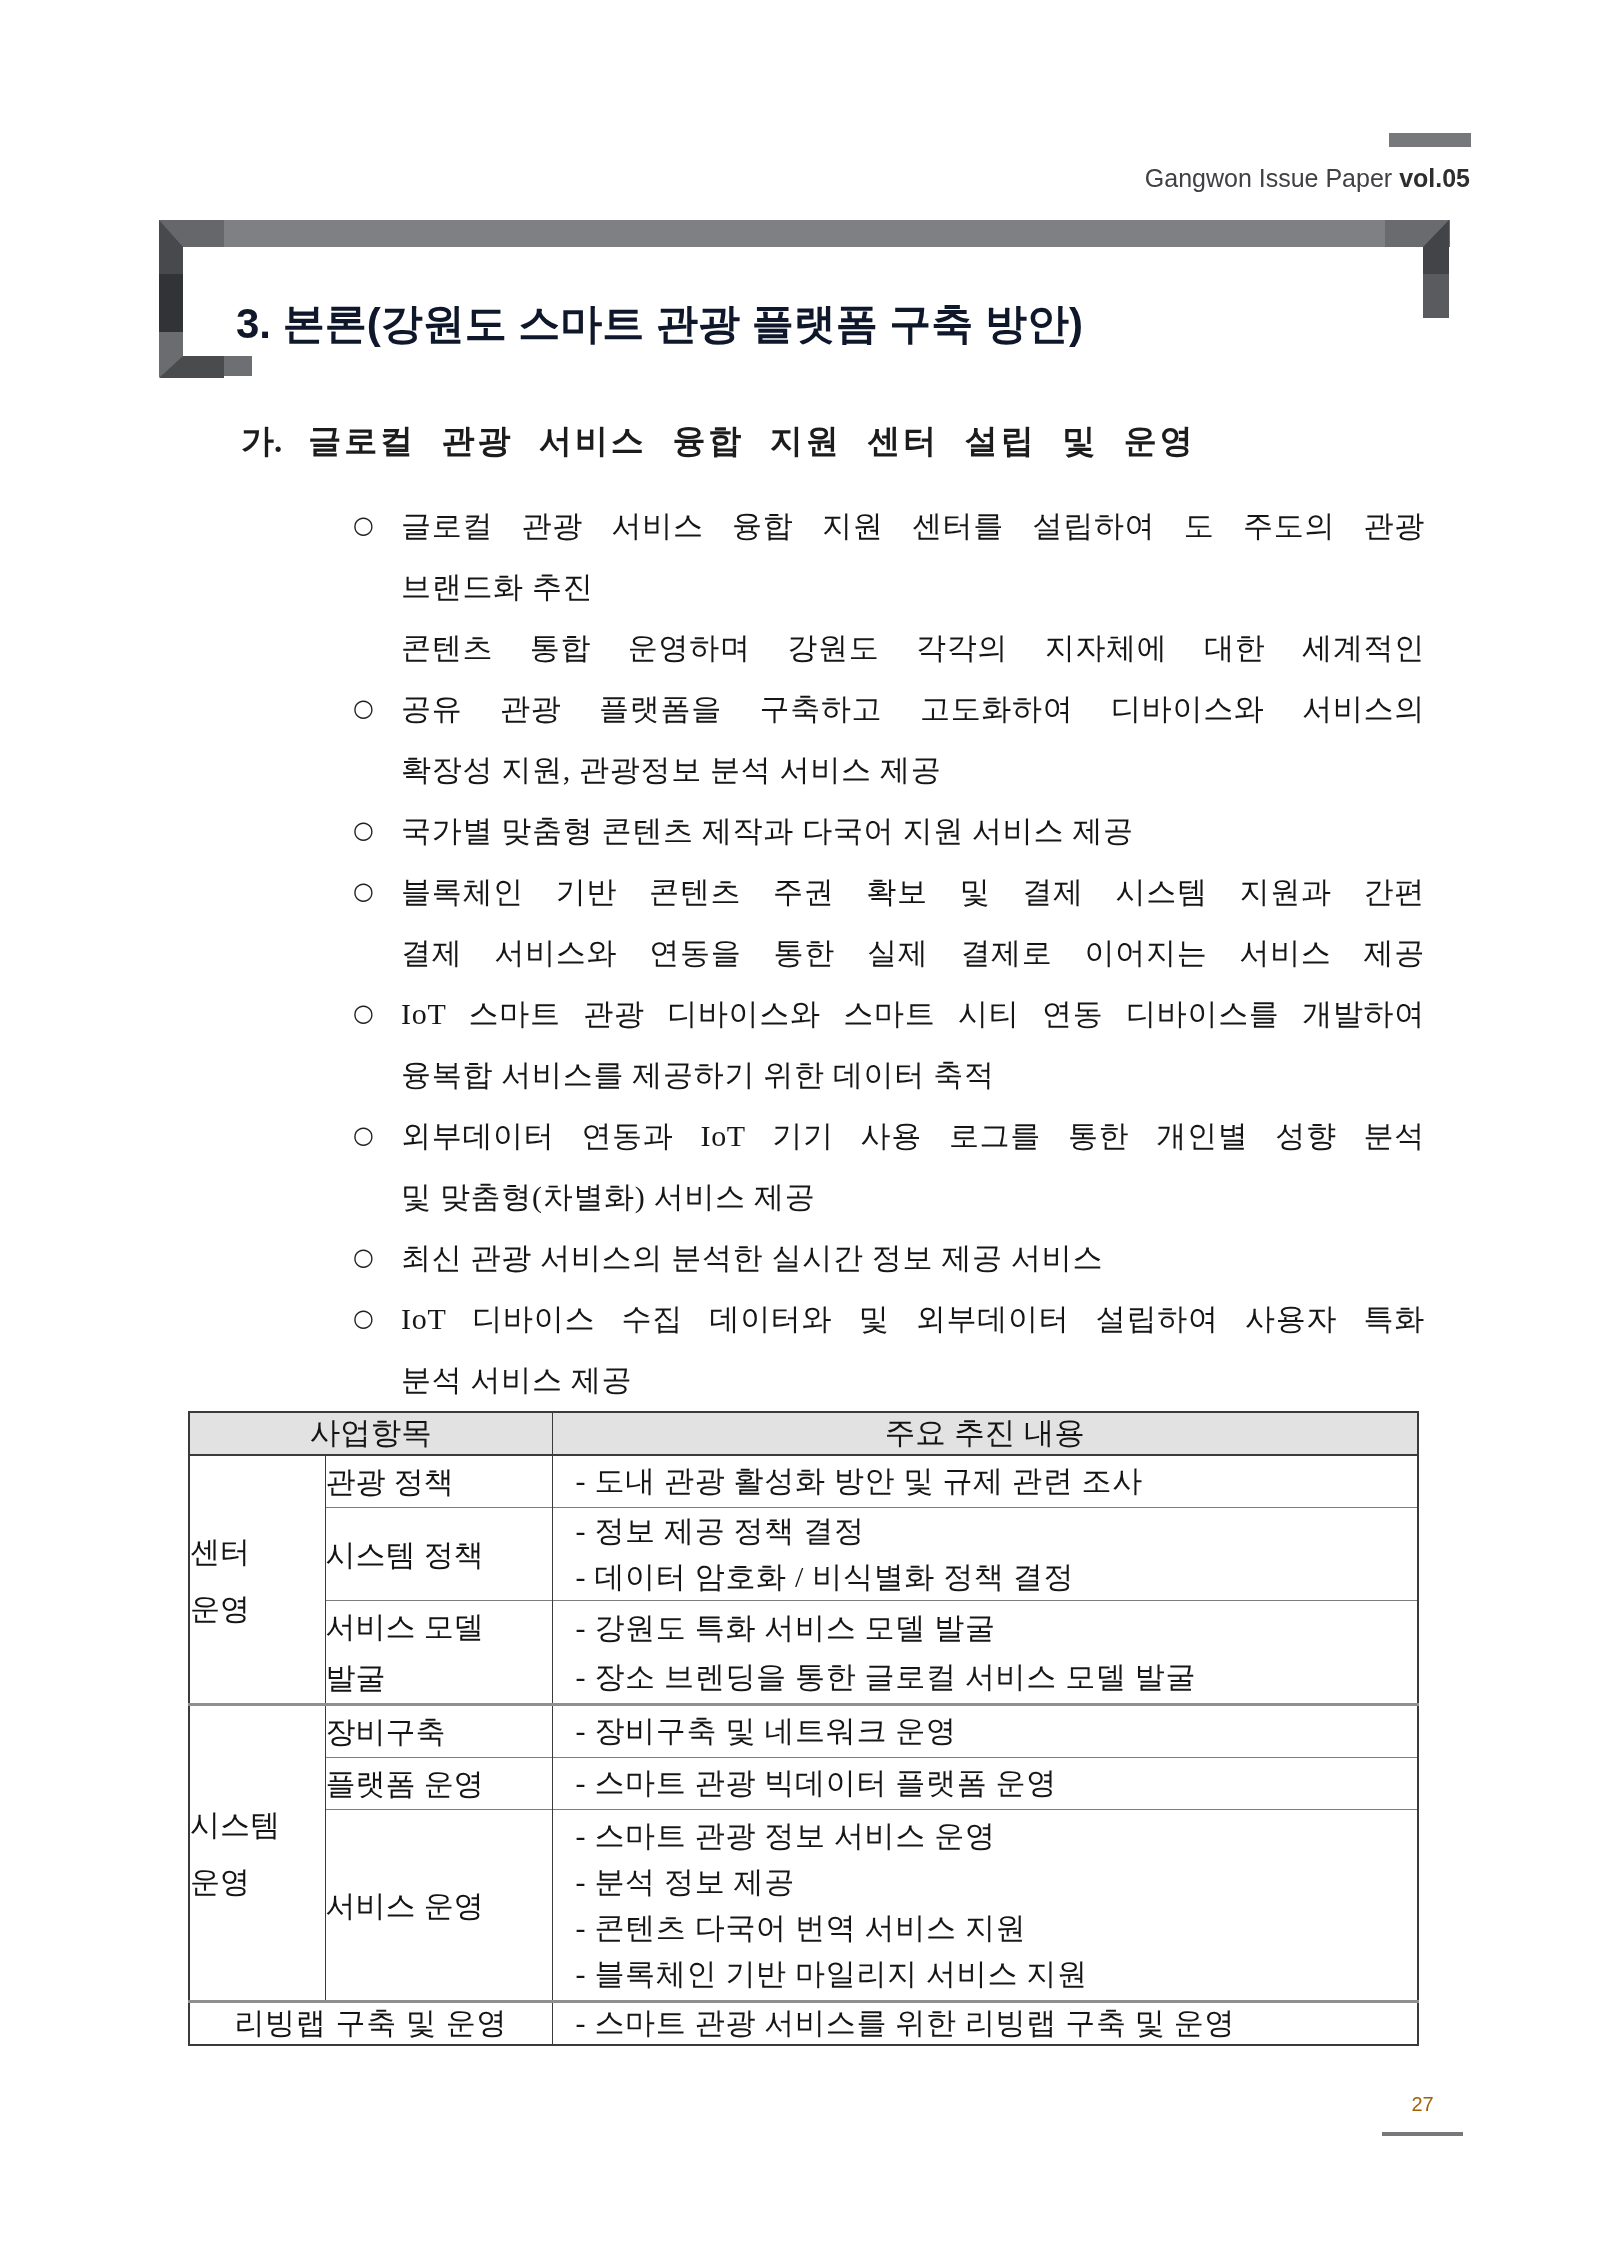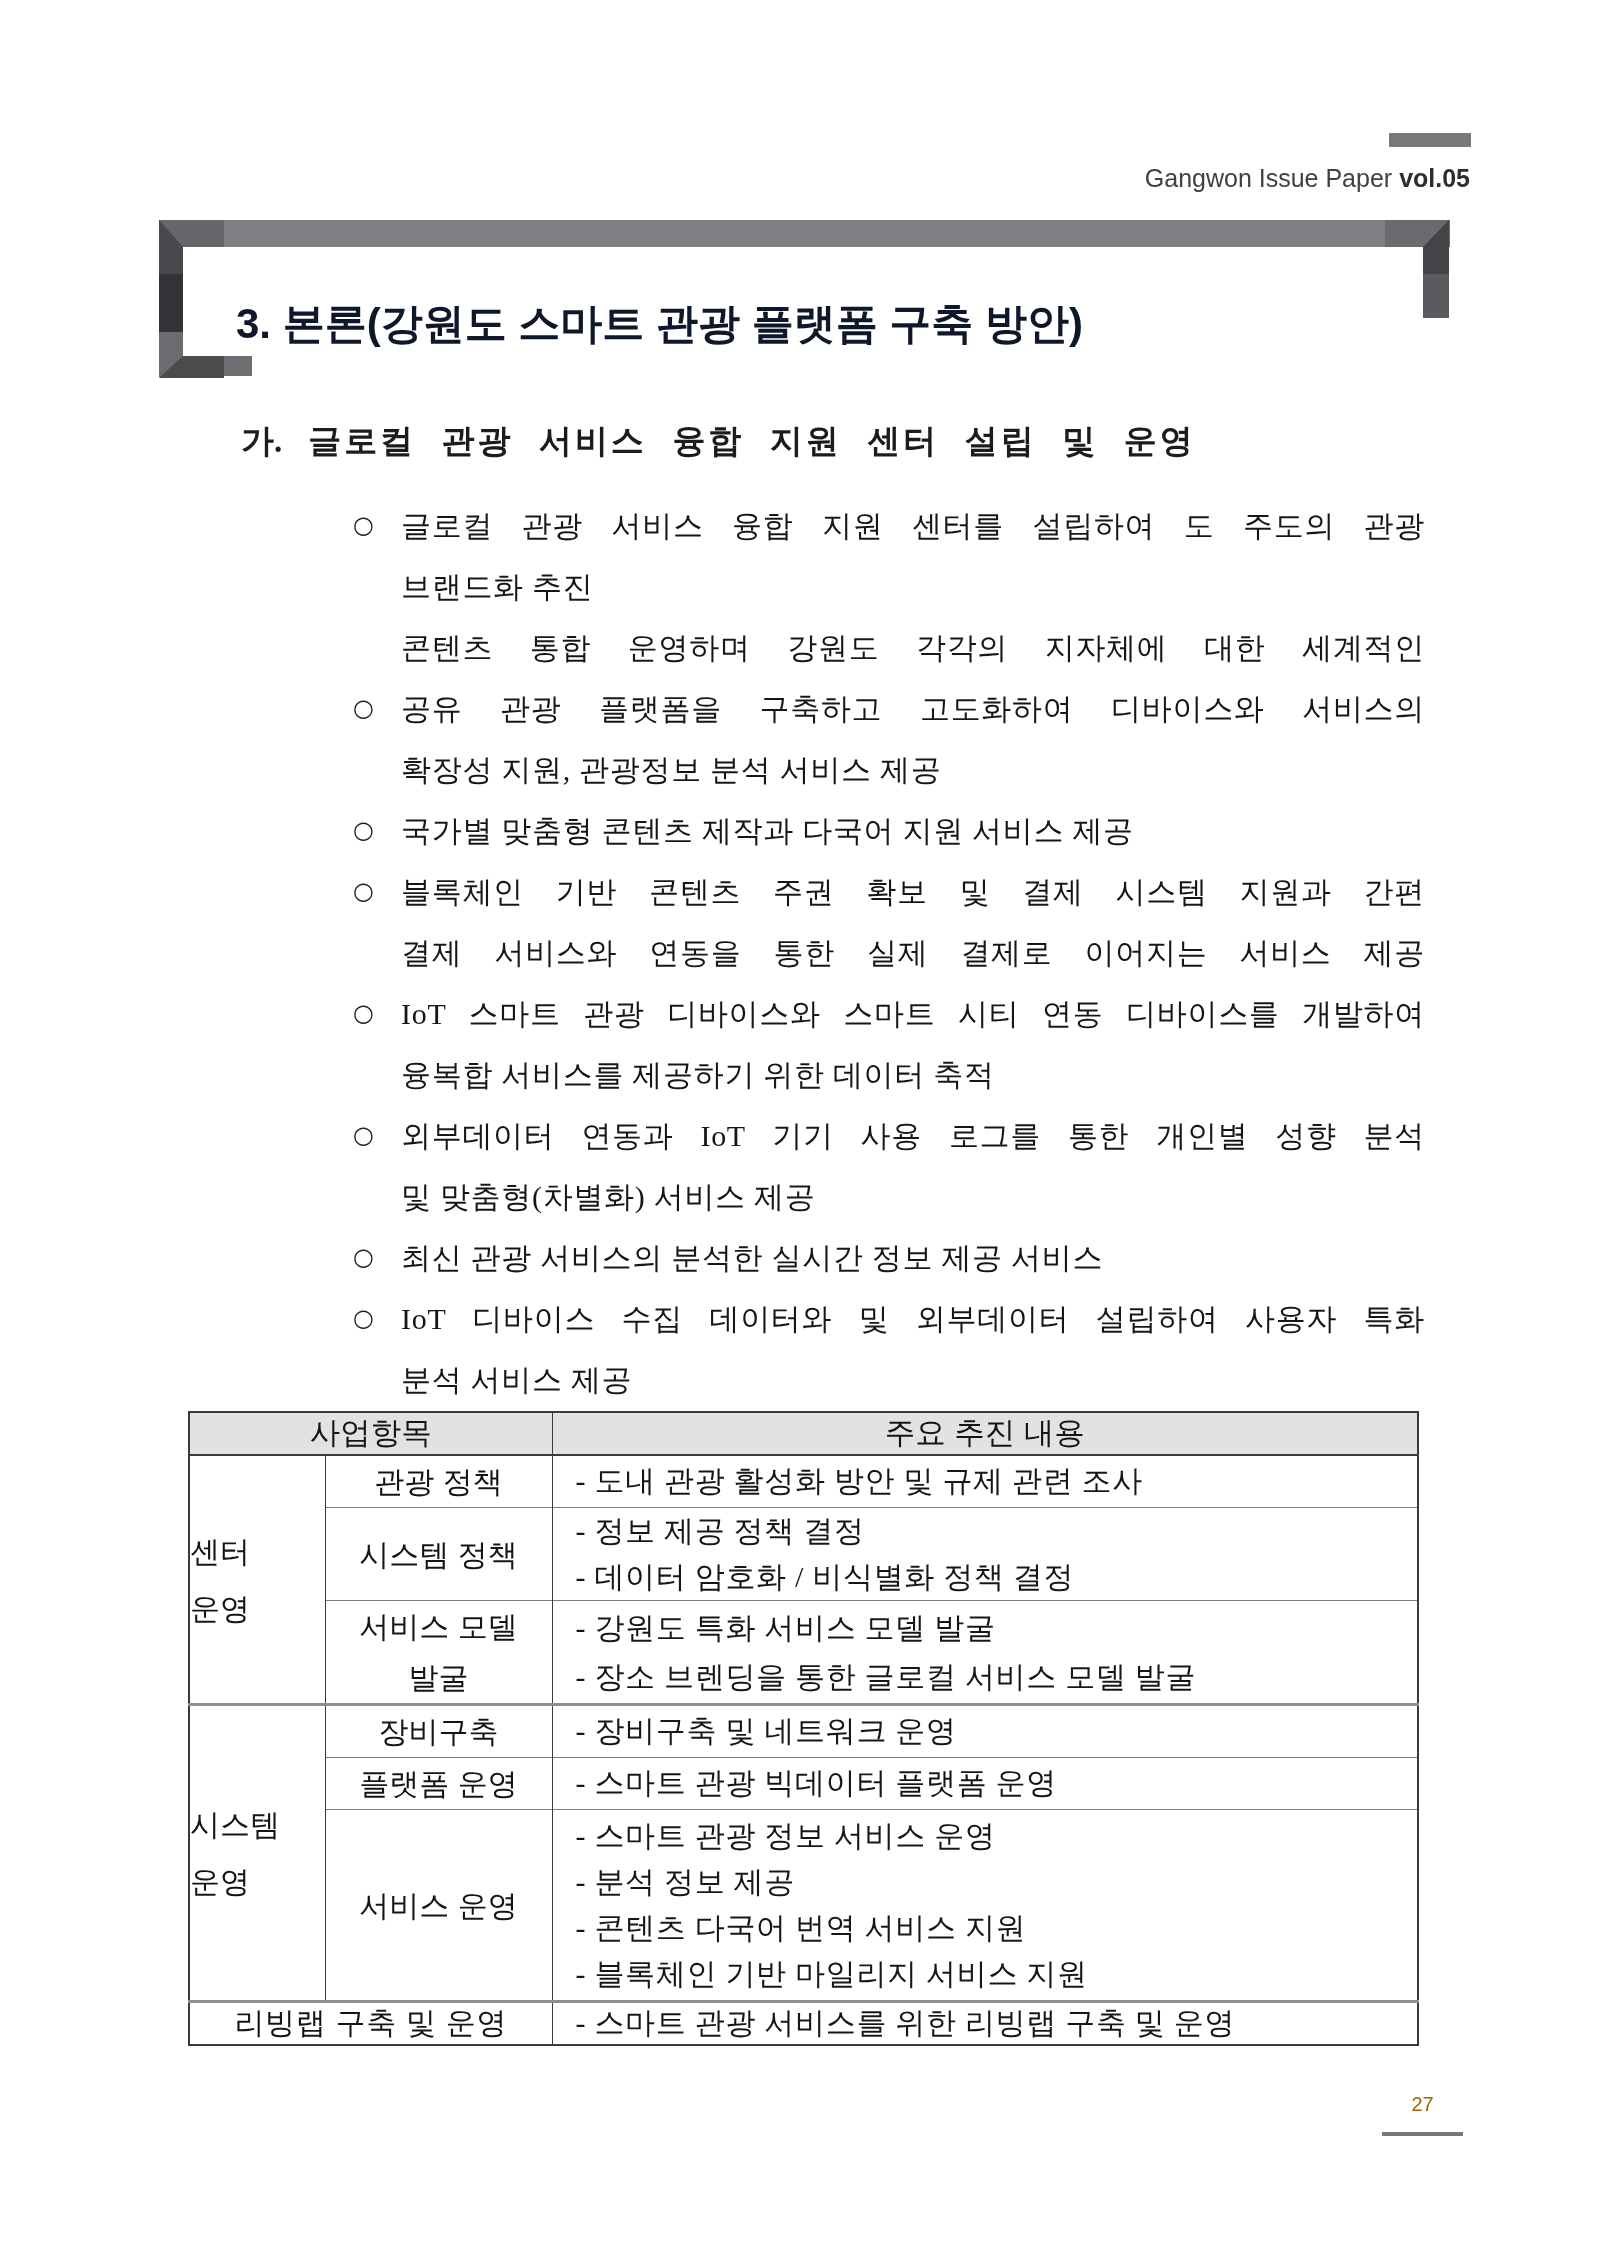--- a/index.html
+++ b/index.html
@@ -56,21 +56,21 @@
     border:2.9px solid #3a3a3b;}
   col.c1{width:136px;} col.c2{width:227px;} col.c3{width:866px;}
   th{background:#e2e2e3;border-bottom:2.2px solid #3a3a3b;
      font-size:30.5px;font-weight:500;color:#141414;padding:0;height:41px;}
   td{padding:0;vertical-align:middle;font-size:30px;color:#141414;}
   .vd-r{border-right:1.5px solid #3a3a3b;}
   tr.sep td{border-top:1.5px solid #7d7d7e;}
   tr.gsep td{border-top:3.6px solid #8f8f90;}
   td.group{text-align:left;margin-left:34px;}
   td.group .gln{line-height:57px;}
-  td.item{text-align:center;}
+  td.item{text-align:left;}
   td.item .iln{line-height:51px;}
   td.detail{font-family:"Liberation Serif",serif;padding-left:23px;color:#161616;margin-top:12px;}
   td.detail .ln{line-height:46px;letter-spacing:0.7px;white-space:nowrap;}
   td.detail.single .ln{line-height:normal;}
   tr.rh1{height:40px;} tr.rh2{height:93px;} tr.rh3{height:99px;}
   tr.rh4{height:42px;} tr.rh5{height:40px;} tr.rh6{height:192px;} tr.rh7{height:41px;}
   td.livinglab{text-align:center;font-size:30px;letter-spacing:0.7px;}
 
   
   .pagenum{left:1382px;top:2093px;width:81px;text-align:center;

